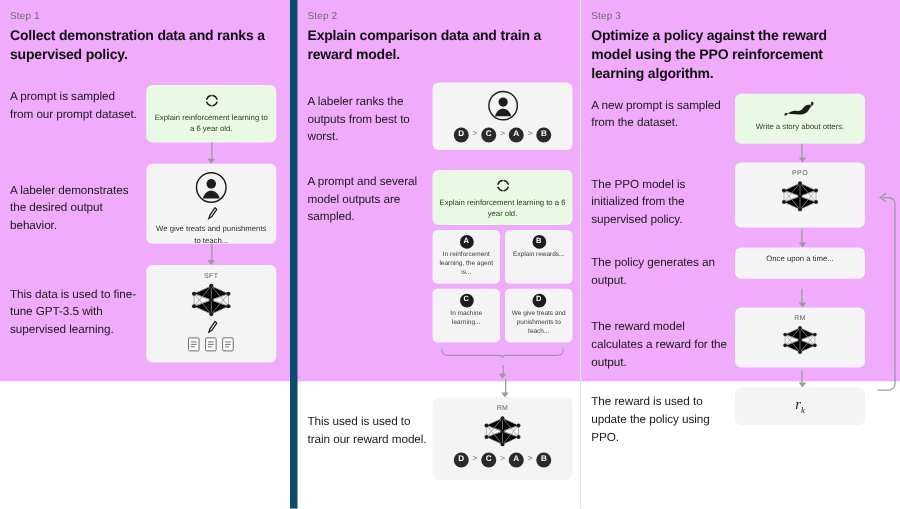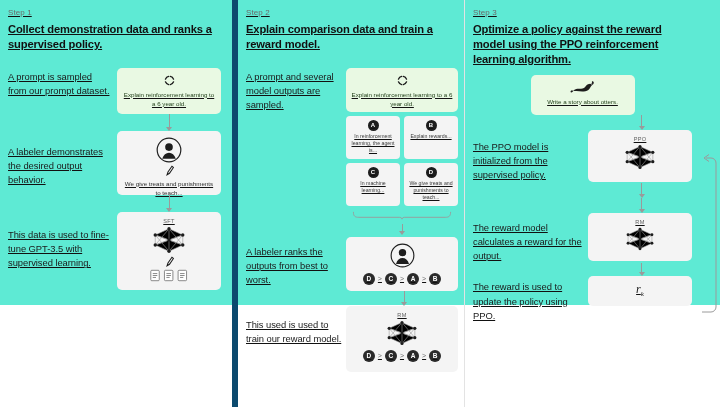--- a/index.html
+++ b/index.html
@@ -7,22 +7,21 @@
     width: 720px; height: 407px;
     background: #ffffff;
     font-family: "Liberation Sans", sans-serif;
     color: #111111;
     overflow: hidden;
   }
   #diagram {
     position: relative;
     width: 720px; height: 305px;
     display: flex;
-    background: #5eead4;
-    text-decoration: underline;
+    background: #f0abfc;
   }
   .column {
     position: relative;
     height: 407px;
     padding: 8px 0 0 0;
   }
   .col1 { width: 232px; }
   .col2 { width: 232px; border-left: 6px solid #0c4a6e; }
   .col3 { width: 256px; border-left: 1px solid #e3e3e3; }
 
@@ -268,66 +267,20 @@
     </div>
   </div>
 
   <div class="column col2">
     <div class="col-inner">
       <div class="step-label">Step 2</div>
       <div class="step-title">Explain comparison data and train a reward model.</div>
 
       <div class="rows">
 
-        <div class="row" style="margin-top:16px;">
-          <div class="caption c1">A prompt and several model outputs are sampled.</div>
-          <div class="figcol">
-            <div class="panel green wide3" style="height:44px;">
-              <span>
-                <svg class="icon" width="13" height="13" viewBox="0 0 24 24" fill="none" stroke="#1a1a1a" stroke-width="2.4" stroke-linecap="round">
-                  <path d="M4.5 9.5a8 8 0 0 1 6-5"></path>
-                    <path d="M19.5 9.5a8 8 0 0 0-6-5"></path>
-                  <path d="M19.5 14.5a8 8 0 0 1-6 5"></path>
-                    <path d="M4.5 14.5a8 8 0 0 0 6 5"></path>
-                </svg>
-              </span>
-              <div class="panel-text green-t">Explain reinforcement learning to a 6 year old.</div>
-            </div>
-
-            <div class="abcd-grid" style="margin-top:4px;">
-              <div class="mini">
-                <div class="mini-badge">A</div>
-                <div class="mini-text">In reinforcement learning, the agent is...</div>
-              </div>
-              <div class="mini">
-                <div class="mini-badge">B</div>
-                <div class="mini-text">Explain rewards...</div>
-              </div>
-              <div class="mini">
-                <div class="mini-badge">C</div>
-                <div class="mini-text">In machine learning...</div>
-              </div>
-              <div class="mini">
-                <div class="mini-badge">D</div>
-                <div class="mini-text">We give treats and punishments to teach...</div>
-              </div>
-            </div>
-
-            <span>
-              <svg class="brace" viewBox="0 0 112 10" fill="none" stroke="#9a9a9a" stroke-width="1">
-                <path d="M2 1c0 5 2 6 6 6h45c3 0 3 2 3 2s0-2 3-2h45c4 0 6-1 6-6"></path>
-              </svg>
-            </span>
-            <div class="arrow">
-              <div class="shaft" style="height:8px;"></div>
-                <div class="head"></div>
-            </div>
-          </div>
-        </div>
-
         <div class="row" style="margin-top:2px;">
           <div class="caption c1" style="padding-top:8px;">A labeler ranks the outputs from best to worst.</div>
           <div class="figcol">
             <div class="panel wide3" style="height:54px;">
               <span>
                 <svg class="icon" width="25" height="25" viewBox="0 0 44 44">
                   <circle cx="22" cy="22" r="20" fill="none" stroke="#1d1d1d" stroke-width="2"></circle>
                   <circle cx="22" cy="17" r="6.5" fill="#1d1d1d"></circle>
                   <path d="M10.5 37c2-7 6.5-10.5 11.5-10.5S31.5 30 33.5 37z" fill="#1d1d1d"></path>
                 </svg>
@@ -338,20 +291,66 @@
                 <div class="rank-badge">C</div>
                 <span class="rank-sep">&gt;</span>
                 <div class="rank-badge">A</div>
                 <span class="rank-sep">&gt;</span>
                 <div class="rank-badge">B</div>
               </div>
             </div>
           </div>
         </div>
 
+        <div class="row" style="margin-top:16px;">
+          <div class="caption c1">A prompt and several model outputs are sampled.</div>
+          <div class="figcol">
+            <div class="panel green wide3" style="height:44px;">
+              <span>
+                <svg class="icon" width="13" height="13" viewBox="0 0 24 24" fill="none" stroke="#1a1a1a" stroke-width="2.4" stroke-linecap="round">
+                  <path d="M4.5 9.5a8 8 0 0 1 6-5"></path>
+                    <path d="M19.5 9.5a8 8 0 0 0-6-5"></path>
+                  <path d="M19.5 14.5a8 8 0 0 1-6 5"></path>
+                    <path d="M4.5 14.5a8 8 0 0 0 6 5"></path>
+                </svg>
+              </span>
+              <div class="panel-text green-t">Explain reinforcement learning to a 6 year old.</div>
+            </div>
+
+            <div class="abcd-grid" style="margin-top:4px;">
+              <div class="mini">
+                <div class="mini-badge">A</div>
+                <div class="mini-text">In reinforcement learning, the agent is...</div>
+              </div>
+              <div class="mini">
+                <div class="mini-badge">B</div>
+                <div class="mini-text">Explain rewards...</div>
+              </div>
+              <div class="mini">
+                <div class="mini-badge">C</div>
+                <div class="mini-text">In machine learning...</div>
+              </div>
+              <div class="mini">
+                <div class="mini-badge">D</div>
+                <div class="mini-text">We give treats and punishments to teach...</div>
+              </div>
+            </div>
+
+            <span>
+              <svg class="brace" viewBox="0 0 112 10" fill="none" stroke="#9a9a9a" stroke-width="1">
+                <path d="M2 1c0 5 2 6 6 6h45c3 0 3 2 3 2s0-2 3-2h45c4 0 6-1 6-6"></path>
+              </svg>
+            </span>
+            <div class="arrow">
+              <div class="shaft" style="height:8px;"></div>
+                <div class="head"></div>
+            </div>
+          </div>
+        </div>
+
         <div class="row">
           <div class="c1"></div>
           <div class="figcol">
             <div class="arrow">
               <div class="shaft" style="height:12px;"></div>
                 <div class="head"></div>
             </div>
           </div>
         </div>
 
@@ -396,20 +395,21 @@
   </div>
 
   <div class="column col3">
     <div class="col-inner" style="padding-right:28px;">
       <div class="step-label">Step 3</div>
       <div class="step-title">Optimize a policy against the reward model using the PPO reinforcement learning algorithm.</div>
 
       <div class="rows" style="margin-top:8px;">
 
         <div class="row" style="margin-top:6px;">
+          <div class="caption c3">A new prompt is sampled from the dataset.</div>
           <div class="figcol">
             <div class="panel green" style="height:40px;">
               <span>
                 <svg class="icon" width="26" height="13" viewBox="0 0 52 26" fill="#1d1d1d">
                   <path d="M6 19c3-1 5-3 9-3.5 5-.6 9 1 13-1.5 3.5-2.2 4-6 8-7.5 3-1.1 6 0 7.5-2 1.3-1.8-.5-3 1-3.8 1.4-.7 2.8.8 3 2.4.3 2.3-1.3 3.8-3 5-2.8 2-3.5 4.8-5.5 7.3-2.7 3.4-7 5.2-11.4 5.6-5 .5-9.8-.4-14.6-.8-2.3-.2-4.8-.2-7-1.2z"></path>
                   <path d="M4 18.5c-1.6.6-3 1.7-3 3 0 1 1.2 1.6 2.3 1.3 1.4-.4 2.6-1.6 3.4-2.8z"></path>
                   <circle cx="43.5" cy="6.2" r="1" fill="#fff"></circle>
                 </svg>
               </span>
               <div class="panel-text green-t">Write a story about otters.</div>
@@ -457,20 +457,28 @@
         <div class="row">
           <div class="c3"></div>
           <div class="figcol">
             <div class="arrow">
               <div class="shaft" style="height:12px;"></div>
                 <div class="head"></div>
             </div>
           </div>
         </div>
 
+        <div class="row">
+          <div class="caption c3" style="padding-top:5px;">The policy generates an output.</div>
+          <div class="figcol">
+            <div class="panel" style="height:25px;">
+              <div class="panel-text" style="margin-top:0;">Once upon a time...</div>
+            </div>
+          </div>
+        </div>
 
         <div class="row">
           <div class="c3"></div>
           <div class="figcol">
             <div class="arrow">
               <div class="shaft" style="height:12px;"></div>
                 <div class="head"></div>
             </div>
           </div>
         </div>

